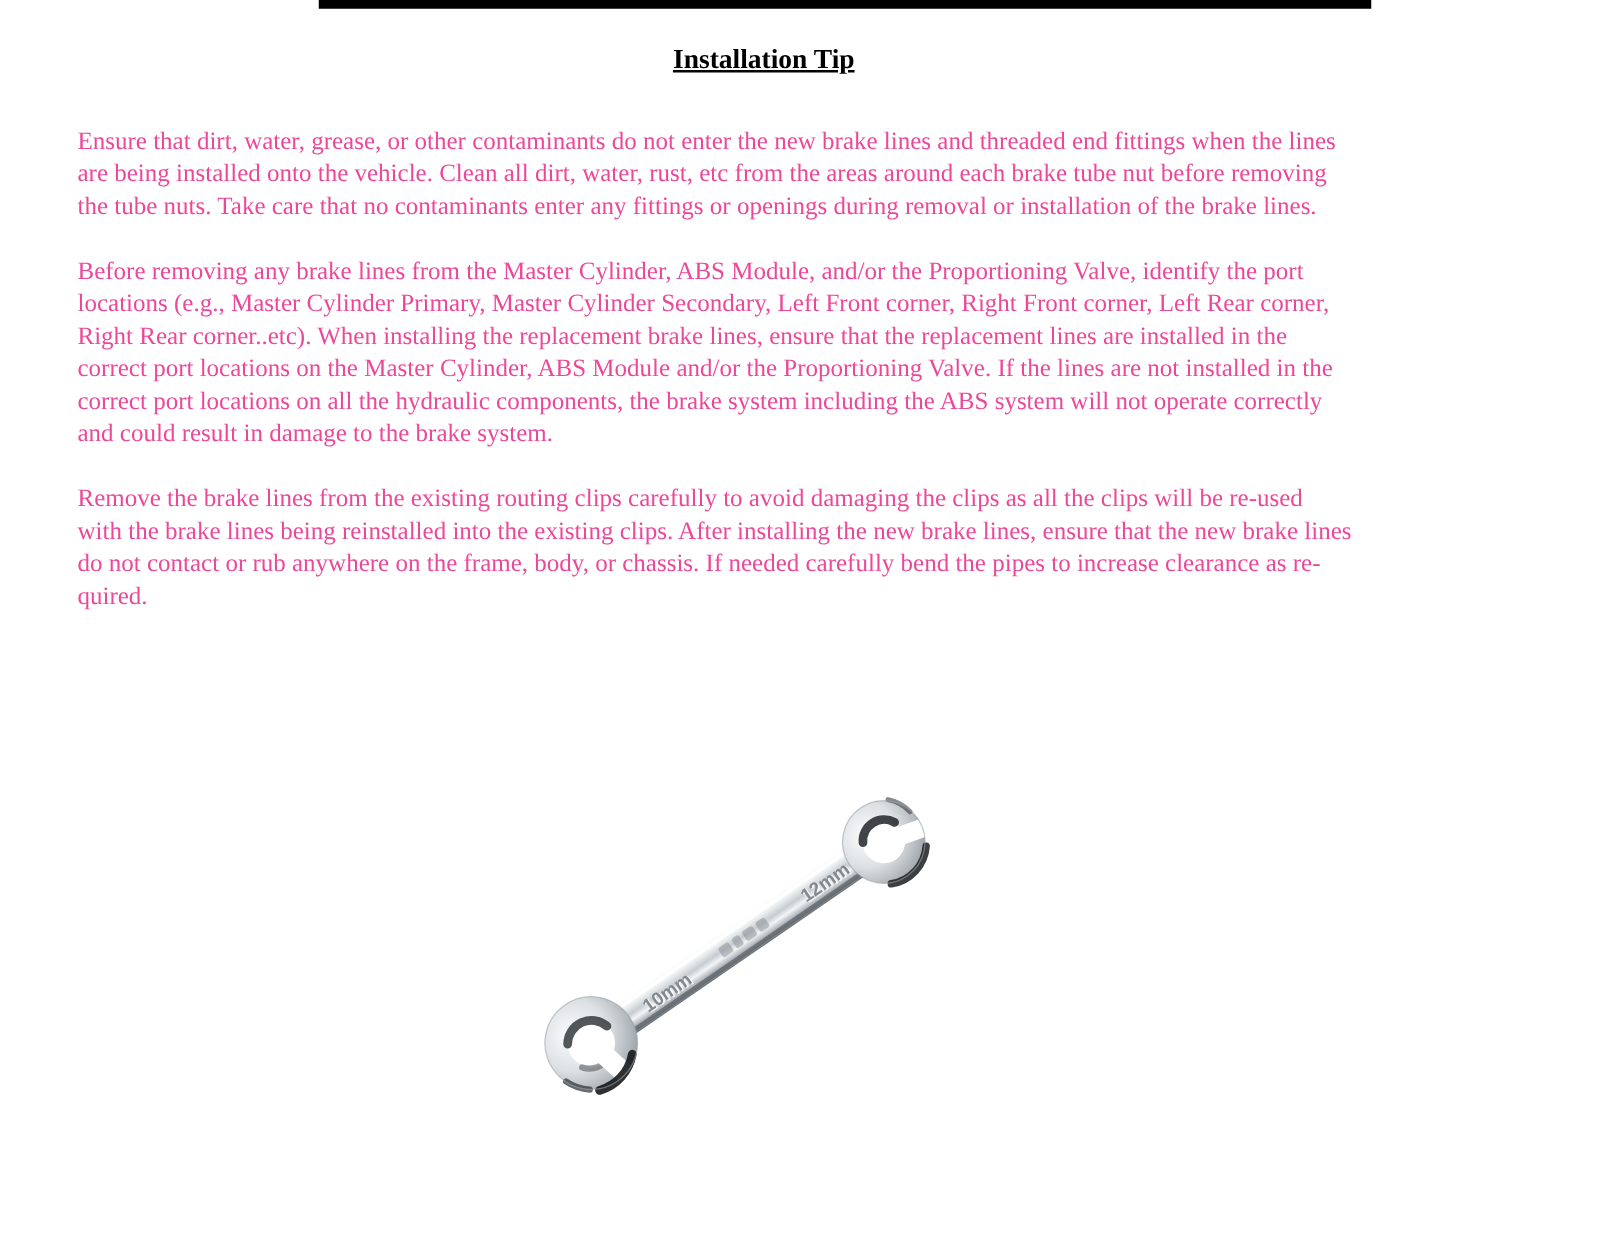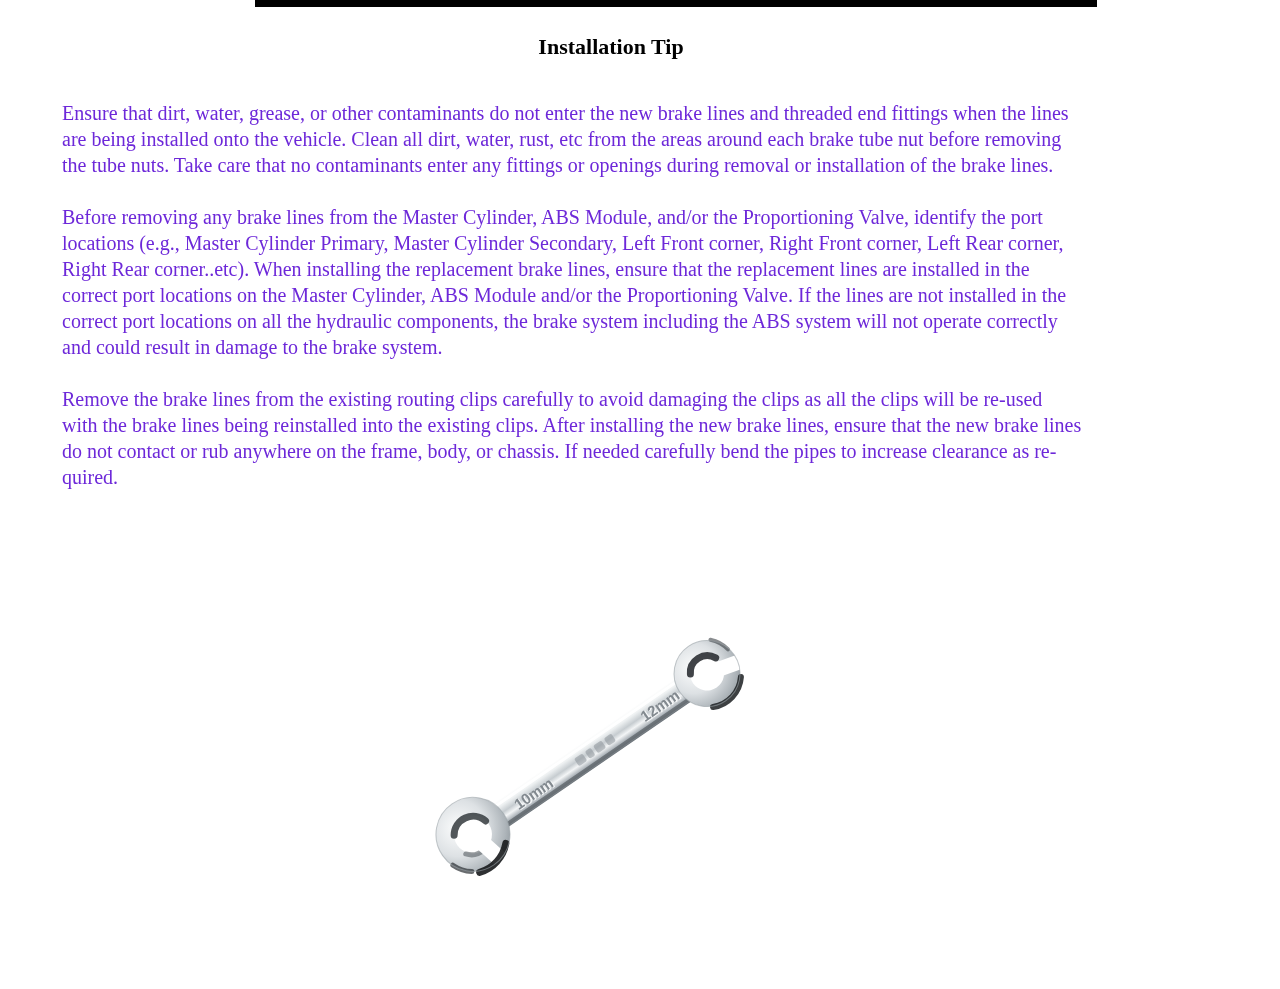--- a/index.html
+++ b/index.html
@@ -18,32 +18,33 @@
     background: #000000;
   }
   .doc-title {
     position: absolute;
     left: 0; top: 33px;
     width: 1222px;
     text-align: center;
     font-size: 22px;
     line-height: 28px;
     font-weight: 700;
+    text-decoration: underline;
     color: #000000;
   }
   .content {
     position: absolute;
     left: 62px; top: 100px;
     width: 1160px;
   }
   .para {
     margin: 0 0 26px 0;
     font-size: 20px;
     line-height: 26px;
-    color: #6d28d9;
+    color: #ec4899;
     white-space: nowrap;
   }
   .para.bold { font-weight: 700; color: #000; }
   .wrench-wrap {
     position: absolute;
     left: 418px; top: 628px;
     width: 344px; height: 252px;
   }
 </style>
 </head>

